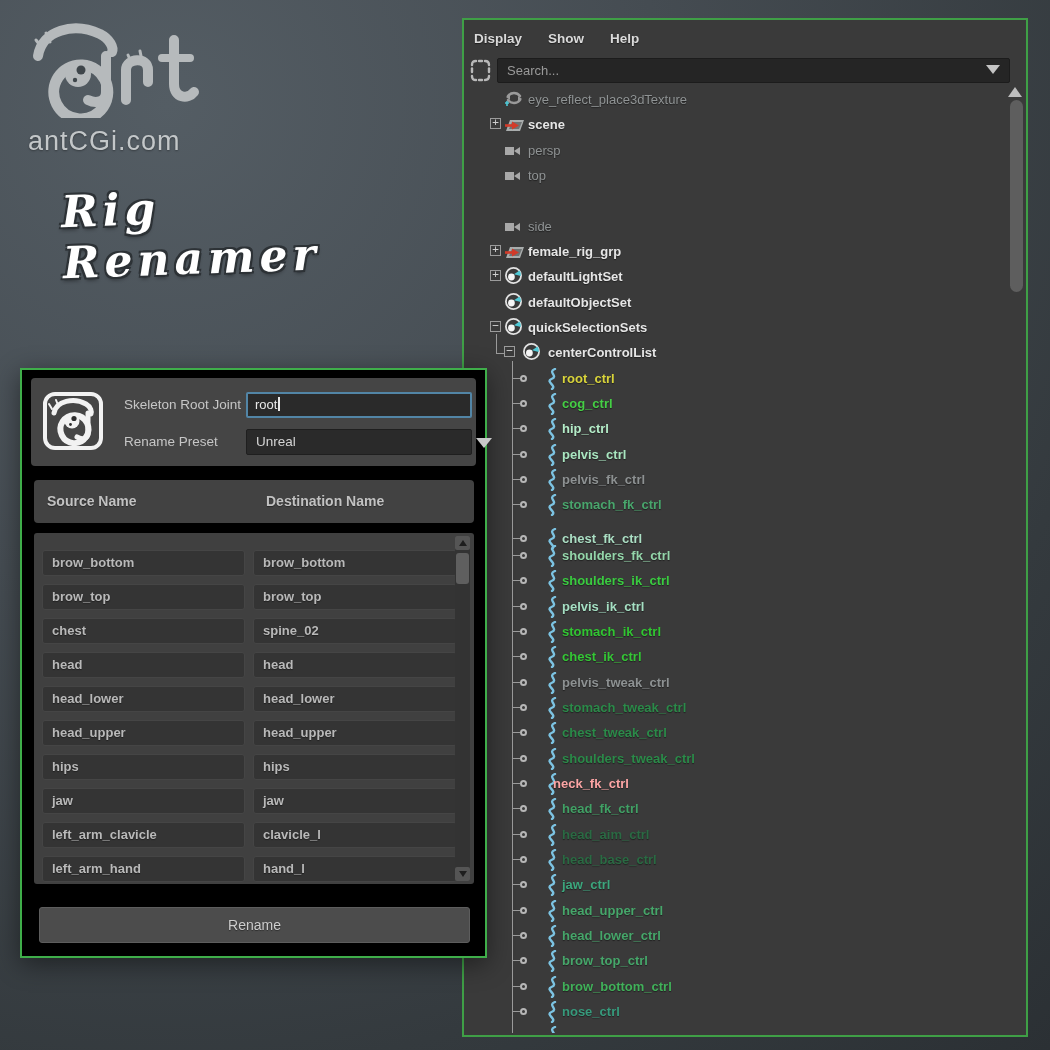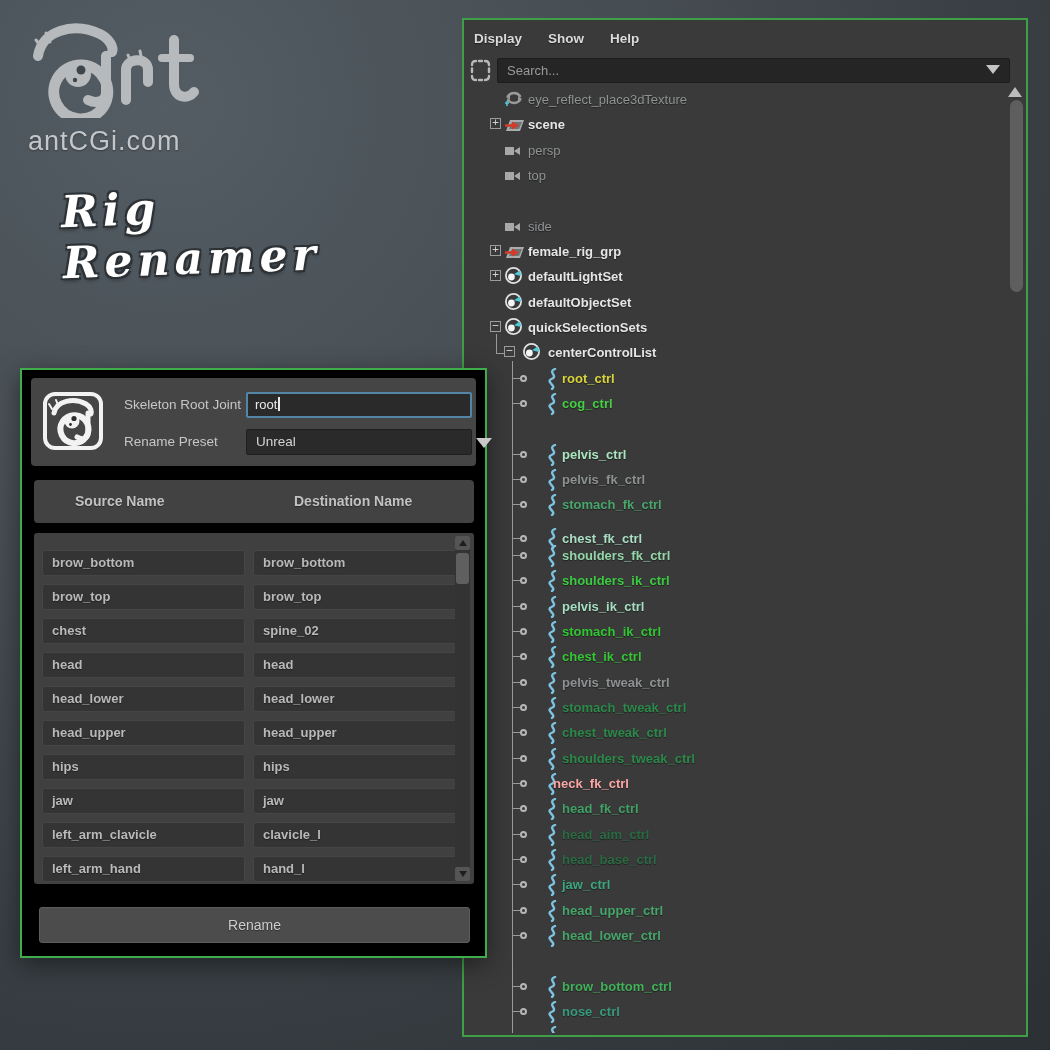--- a/index.html
+++ b/index.html
@@ -51,21 +51,21 @@
   .flabel{position:absolute;color:#c6c6c6;font-size:13.5px;line-height:25px;white-space:nowrap;}
   .finput{position:absolute;left:215px;width:226px;height:26px;background:#2a2a2a;border:2px solid #5285a6;
           border-radius:2px;box-sizing:border-box;color:#e8e8e8;font-size:13px;line-height:22px;padding-left:7px;}
   .caret{display:inline-block;width:1.5px;height:14px;background:#e8e8e8;vertical-align:-2px;margin-left:1px;}
   .fcombo{position:absolute;left:215px;width:226px;height:26px;background:#2a2a2a;border:1px solid #1f1f1f;
           border-radius:2px;box-sizing:border-box;color:#d4d4d4;font-size:13.5px;line-height:24px;padding-left:9px;}
   .combo-arrow-btn{position:absolute;left:445px;width:0;height:0;margin-top:9px;
           border-left:8px solid transparent;border-right:8px solid transparent;border-top:10px solid #c9c9c9;}
   .colhead{position:absolute;left:12px;top:110px;width:440px;height:43px;background:#424242;border-radius:4px;}
   .colhead span{position:absolute;top:0;line-height:43px;color:#c2c2c2;font-size:14px;font-weight:700;
-                text-shadow:0 1px 1px rgba(0,0,0,.4);margin-left:28px;}
+                text-shadow:0 1px 1px rgba(0,0,0,.4);}
   .rtable{position:absolute;left:12px;top:163px;width:440px;height:351px;background:#404040;border-radius:3px;}
   .trowline{position:absolute;left:0;width:100%;height:26px;}
   .cell{position:absolute;top:0;height:26px;background:#343434;border:1px solid #454545;border-radius:3px;
         box-sizing:border-box;color:#b9b9b9;font-size:13px;font-weight:600;line-height:24px;padding-left:9px;
         text-shadow:0 1px 1px rgba(0,0,0,.4);}
   .cell.c0{left:8px;width:203px;}
   .cell.c1{left:219px;width:204px;}
   .tscroll{position:absolute;right:4px;top:3px;width:15px;bottom:3px;background:#333333;border-radius:2px;}
   .tscroll .up,.tscroll .down{position:absolute;left:0;width:15px;height:14px;background:#555555;border-radius:2px;}
   .tscroll .up{top:0;} .tscroll .down{bottom:0;}
@@ -223,20 +223,28 @@
           <span class="lbl" style="left: 98px; color: rgb(217, 212, 59); font-weight: 700;">root_ctrl</span>
         </div>
         <div class="trow" style="top: 304.96px;">
           <div class="hline" style="left: 48px; width: 8px;"></div>
           <div class="dot" style="left: 56px;"></div>
           <span class="icn" style="left: 82px;"><svg width="13" height="22" viewBox="0 0 13 22">
               <path d="M9,1 C1,4 13,8 5.5,11 C-1,13.8 11,17.5 6,21" fill="none" stroke="#7cc3e2" stroke-width="2.4" stroke-linecap="round"></path>
             </svg></span>
           <span class="lbl" style="left: 98px; color: rgb(69, 207, 69); font-weight: 700;">cog_ctrl</span>
         </div>
+        <div class="trow" style="top: 330.29px;">
+          <div class="hline" style="left: 48px; width: 8px;"></div>
+          <div class="dot" style="left: 56px;"></div>
+          <span class="icn" style="left: 82px;"><svg width="13" height="22" viewBox="0 0 13 22">
+              <path d="M9,1 C1,4 13,8 5.5,11 C-1,13.8 11,17.5 6,21" fill="none" stroke="#7cc3e2" stroke-width="2.4" stroke-linecap="round"></path>
+            </svg></span>
+          <span class="lbl" style="left: 98px; color: rgb(180, 236, 200); font-weight: 700;">hip_ctrl</span>
+        </div>
         <div class="trow" style="top: 355.62px;">
           <div class="hline" style="left: 48px; width: 8px;"></div>
           <div class="dot" style="left: 56px;"></div>
           <span class="icn" style="left: 82px;"><svg width="13" height="22" viewBox="0 0 13 22">
               <path d="M9,1 C1,4 13,8 5.5,11 C-1,13.8 11,17.5 6,21" fill="none" stroke="#7cc3e2" stroke-width="2.4" stroke-linecap="round"></path>
             </svg></span>
           <span class="lbl" style="left: 98px; color: rgb(169, 230, 192); font-weight: 700;">pelvis_ctrl</span>
         </div>
         <div class="trow" style="top: 380.95px;">
           <div class="hline" style="left: 48px; width: 8px;"></div>
@@ -382,20 +390,28 @@
             </svg></span>
           <span class="lbl" style="left: 98px; color: rgb(70, 166, 106); font-weight: 700;">head_upper_ctrl</span>
         </div>
         <div class="trow" style="top: 836.89px;">
           <div class="hline" style="left: 48px; width: 8px;"></div>
           <div class="dot" style="left: 56px;"></div>
           <span class="icn" style="left: 82px;"><svg width="13" height="22" viewBox="0 0 13 22">
               <path d="M9,1 C1,4 13,8 5.5,11 C-1,13.8 11,17.5 6,21" fill="none" stroke="#7cc3e2" stroke-width="2.4" stroke-linecap="round"></path>
             </svg></span>
           <span class="lbl" style="left: 98px; color: rgb(70, 166, 106); font-weight: 700;">head_lower_ctrl</span>
+        </div>
+        <div class="trow" style="top: 862.22px;">
+          <div class="hline" style="left: 48px; width: 8px;"></div>
+          <div class="dot" style="left: 56px;"></div>
+          <span class="icn" style="left: 82px;"><svg width="13" height="22" viewBox="0 0 13 22">
+              <path d="M9,1 C1,4 13,8 5.5,11 C-1,13.8 11,17.5 6,21" fill="none" stroke="#7cc3e2" stroke-width="2.4" stroke-linecap="round"></path>
+            </svg></span>
+          <span class="lbl" style="left: 98px; color: rgb(70, 166, 106); font-weight: 700;">brow_top_ctrl</span>
         </div>
         <div class="trow" style="top: 887.55px;">
           <div class="hline" style="left: 48px; width: 8px;"></div>
           <div class="dot" style="left: 56px;"></div>
           <span class="icn" style="left: 82px;"><svg width="13" height="22" viewBox="0 0 13 22">
               <path d="M9,1 C1,4 13,8 5.5,11 C-1,13.8 11,17.5 6,21" fill="none" stroke="#7cc3e2" stroke-width="2.4" stroke-linecap="round"></path>
             </svg></span>
           <span class="lbl" style="left: 98px; color: rgb(65, 177, 90); font-weight: 700;">brow_bottom_ctrl</span>
         </div>
         <div class="trow" style="top: 912.88px; padding-left: 28px;">

